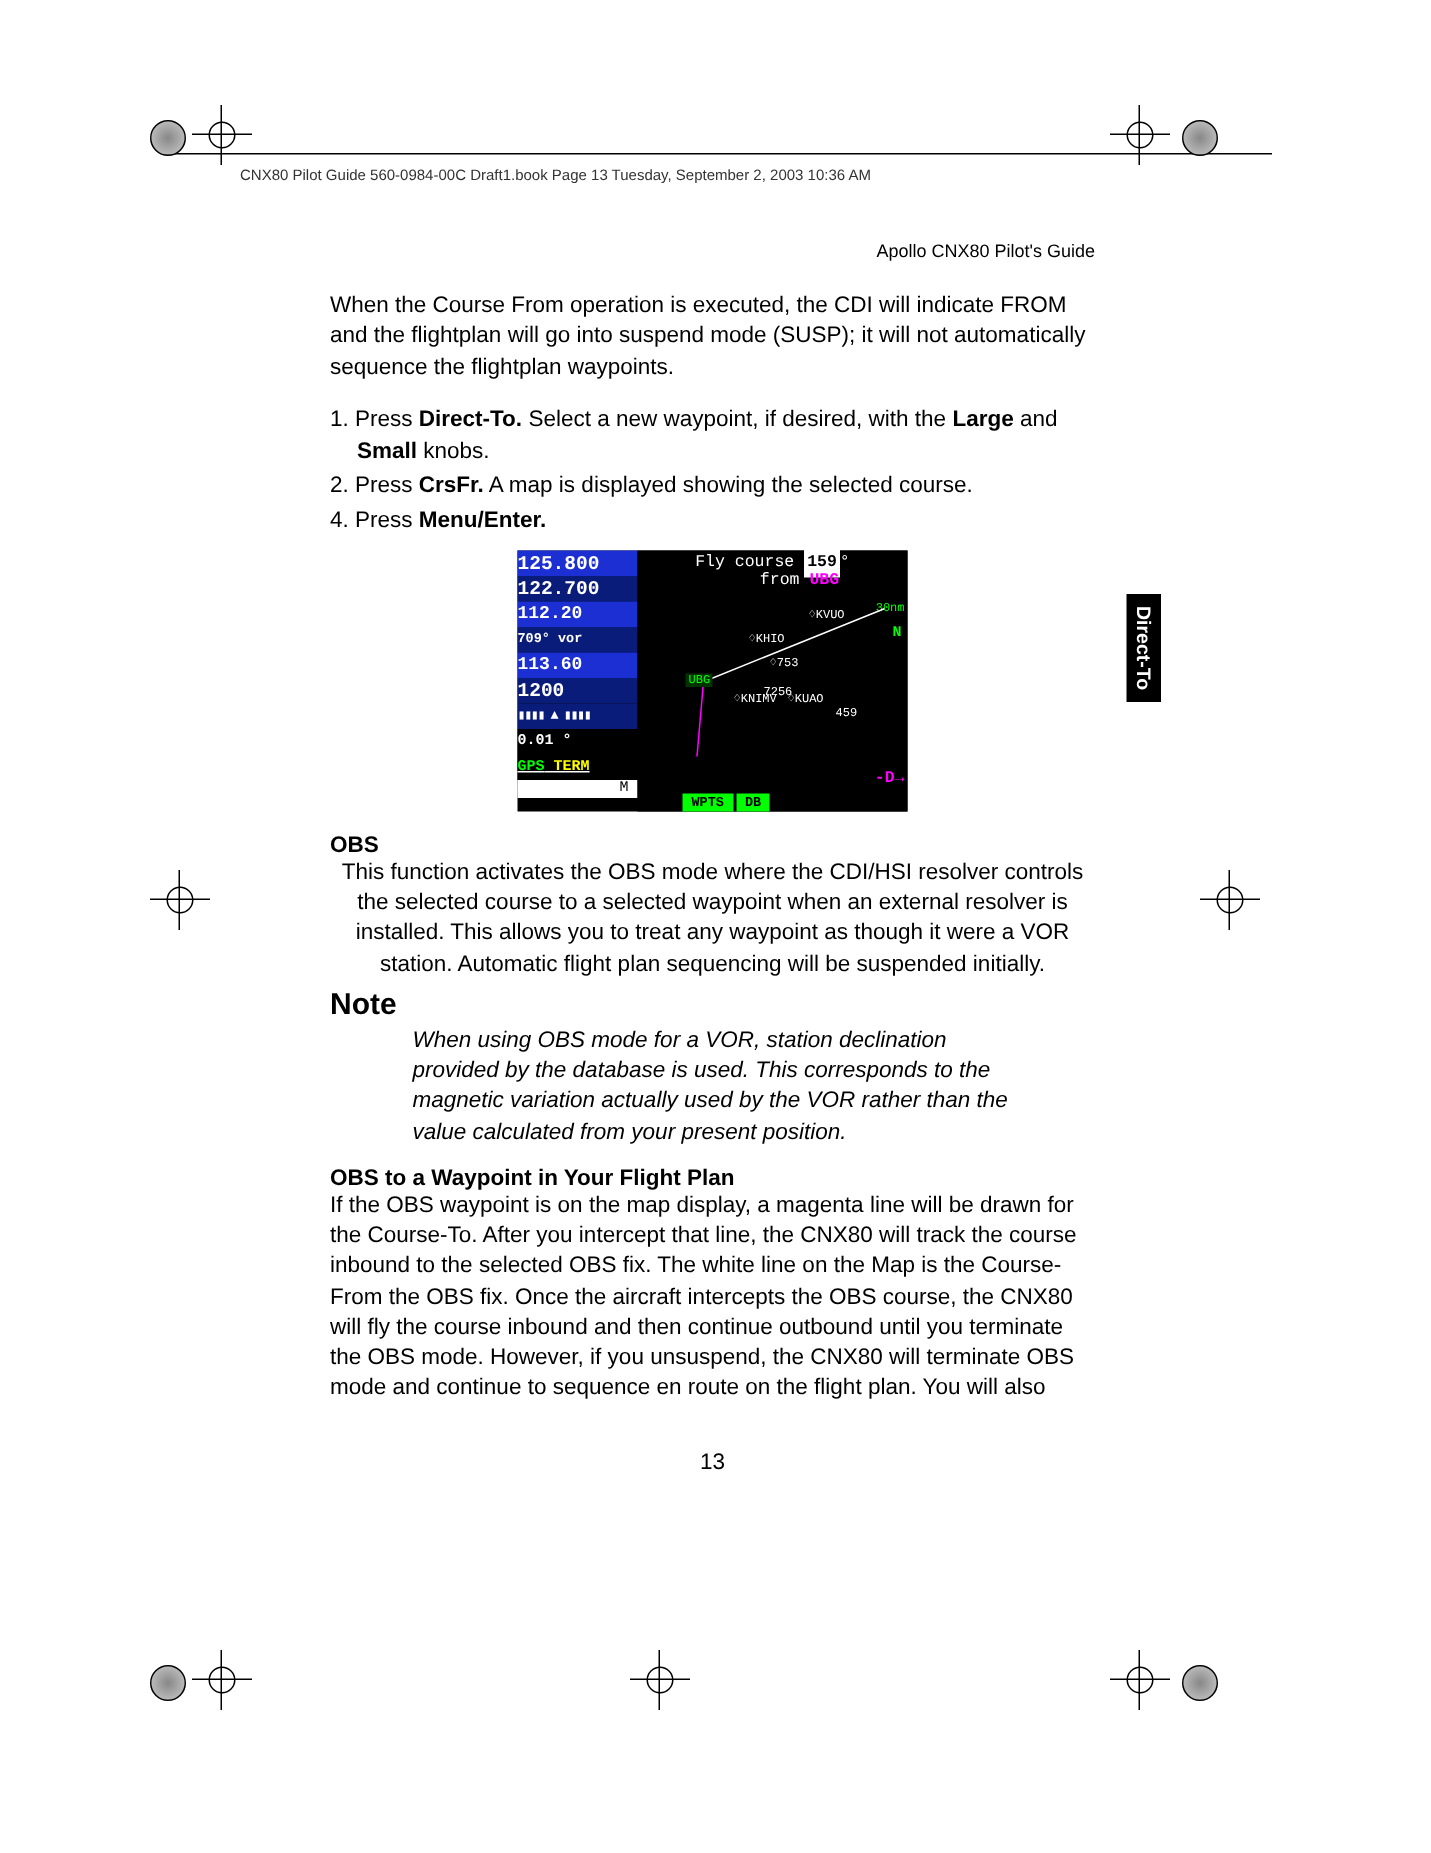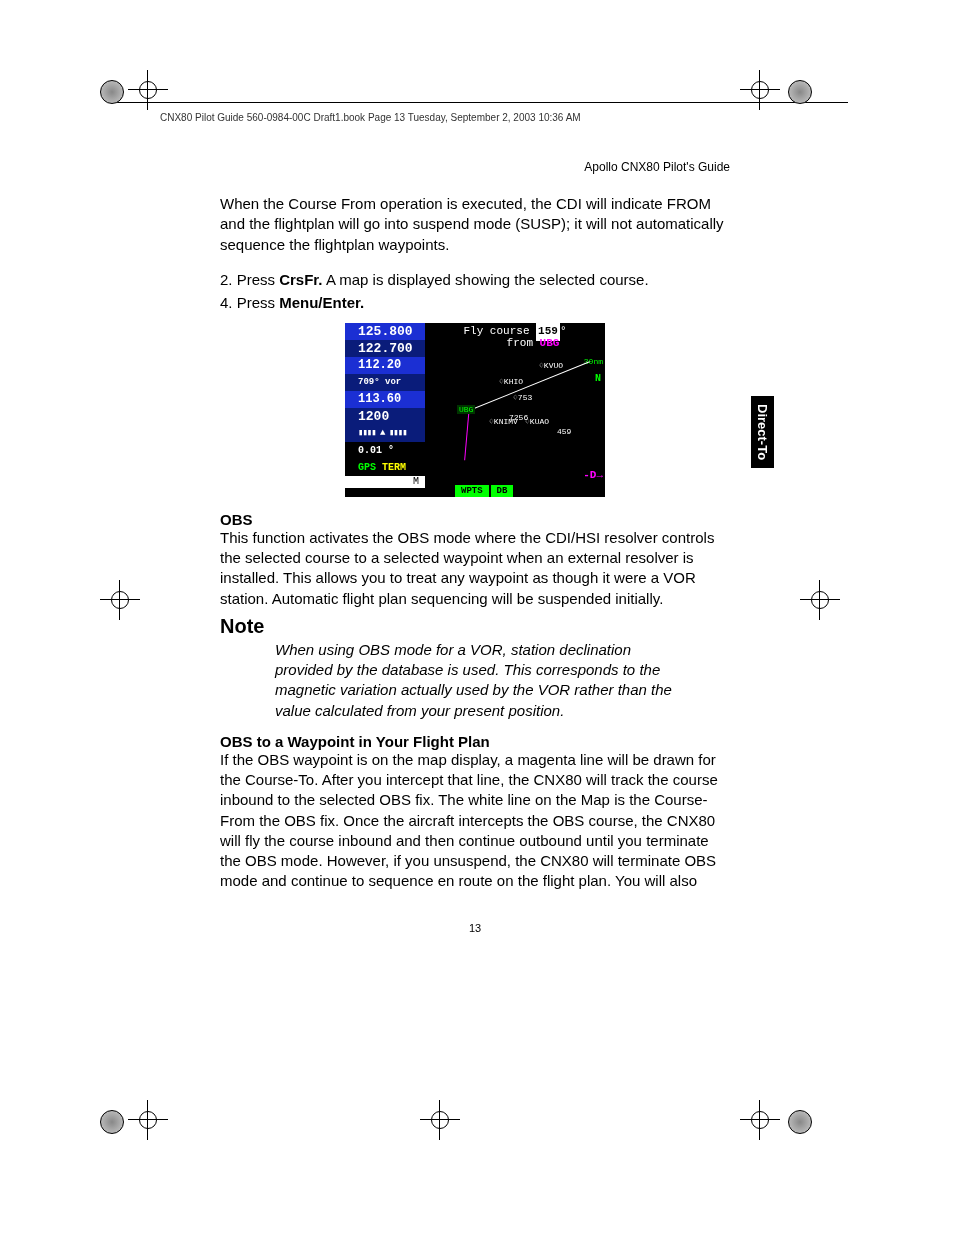--- a/index.html
+++ b/index.html
@@ -64,21 +64,21 @@
     margin: 2px 0 12px 55px;
     width: 400px;
   }
   .sub-heading {
     font-weight: bold;
     font-size: 15px;
     margin-top: 6px;
   }
   .page-number {
     text-align: center;
-    font-size: 11px;
+    font-size: 15px;
     margin-top: 30px;
   }
   .side-tab {
     position: absolute;
     right: 180px;
     top: 396px;
     background: #000;
     color: #fff;
     font-size: 13px;
     font-weight: bold;
@@ -100,33 +100,33 @@
   .dev-left {
     position: absolute;
     left: 0; top: 0; bottom: 0;
     width: 80px;
   }
   .dev-left .row {
     color: #fff;
     font-weight: bold;
     height: 17px;
     line-height: 17px;
-    padding-left: 13px;
+    padding-left: 0;
   }
   .blue-bg { background: #1b2fd3; color: #fff; font-size: 13px; }
   .cyan-bg { background: #0a1c7a; color: #0ff; font-size: 13px; }
   .blue-bg2 { background: #1b2fd3; color: #fff; font-size: 12px; }
   .bars {
     background: #0a1c7a;
     color: #0ff;
     font-size: 9px;
     letter-spacing: -1px;
   }
   .dist { background: #000; color: #fff; font-size: 10px; }
-  .gps { background: #000; }
+  .gps { background: #000; text-decoration: underline; }
   .gps .g { color: #0f0; }
   .gps .t { color: #ff0; }
   .m-row { background: #fff; color: #000; text-align: right; padding-right: 6px; font-size: 10px; height:12px; line-height:12px;}
   .dev-right {
     position: absolute;
     left: 80px; right: 0; top: 0; bottom: 0;
     background: #000;
   }
   .dev-title {
     color: #fff;
@@ -241,20 +241,23 @@
 <div class="book-header">CNX80 Pilot Guide 560-0984-00C Draft1.book  Page 13  Tuesday, September 2, 2003  10:36 AM</div>
 
 <div class="side-tab">Direct-To</div>
 
 <div class="page">
   <div class="guide-title">Apollo CNX80 Pilot's Guide</div>
 
   <div class="body-text">When the Course From operation is executed, the CDI will indicate FROM and the flightplan will go into suspend mode (SUSP); it will not automatically sequence the flightplan waypoints.</div>
 
   <div class="list">
+    <div class="list-item">
+      <span>1. Press </span><span class="bold">Direct-To.</span><span> Select a new waypoint, if desired, with the </span><span class="bold">Large</span><span> and </span><span class="bold">Small</span><span> knobs.</span>
+    </div>
     <div class="list-item">
       <span>2. Press </span><span class="bold">CrsFr.</span><span> A map is displayed showing the selected course.</span>
     </div>
     <div class="list-item">
       <span>4. Press </span><span class="bold">Menu/Enter.</span>
     </div>
   </div>
 
   <div class="device">
     <div class="dev-left">
@@ -294,21 +297,21 @@
       </div>
       <div class="arrow-d">-D→</div>
       <div class="softkeys">
         <div class="softkey">WPTS</div>
         <div class="softkey db">DB</div>
       </div>
     </div>
   </div>
 
   <div class="section-heading">OBS</div>
-  <div class="body-text" style="margin-bottom:4px;">This function activates the OBS mode where the CDI/HSI resolver controls the selected course to a selected waypoint when an external resolver is installed. This allows you to treat any waypoint as though it were a VOR station. Automatic flight plan sequencing will be suspended initially.</div>
+  <div class="body-text" style="margin-bottom:4px;text-align:center;">This function activates the OBS mode where the CDI/HSI resolver controls the selected course to a selected waypoint when an external resolver is installed. This allows you to treat any waypoint as though it were a VOR station. Automatic flight plan sequencing will be suspended initially.</div>
 
   <div class="note-label">Note</div>
   <div class="note-body">When using OBS mode for a VOR, station declination provided by the database is used. This corresponds to the magnetic variation actually used by the VOR rather than the value calculated from your present position.</div>
 
   <div class="sub-heading">OBS to a Waypoint in Your Flight Plan</div>
   <div class="body-text">If the OBS waypoint is on the map display, a magenta line will be drawn for the Course-To. After you intercept that line, the CNX80 will track the course inbound to the selected OBS fix. The white line on the Map is the Course-From the OBS fix. Once the aircraft intercepts the OBS course, the CNX80 will fly the course inbound and then continue outbound until you terminate the OBS mode. However, if you unsuspend, the CNX80 will terminate OBS mode and continue to sequence en route on the flight plan. You will also</div>
 
   <div class="page-number">13</div>
 </div>
 

